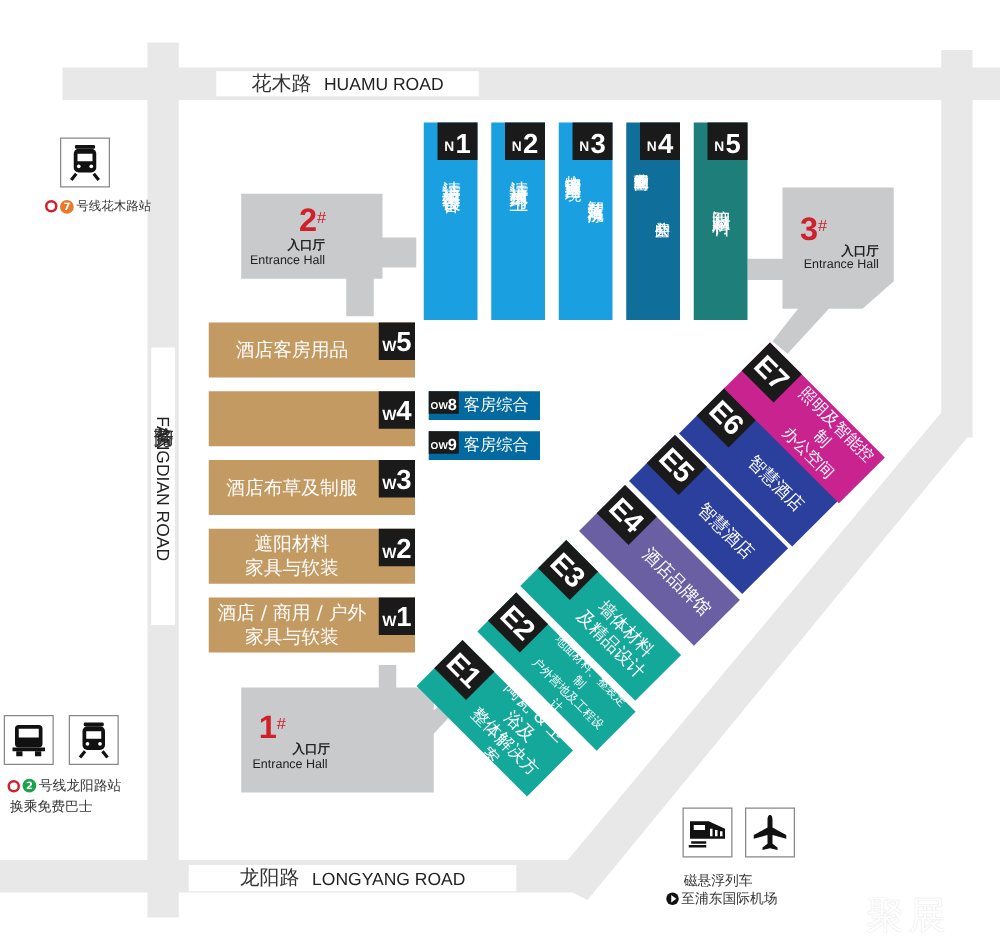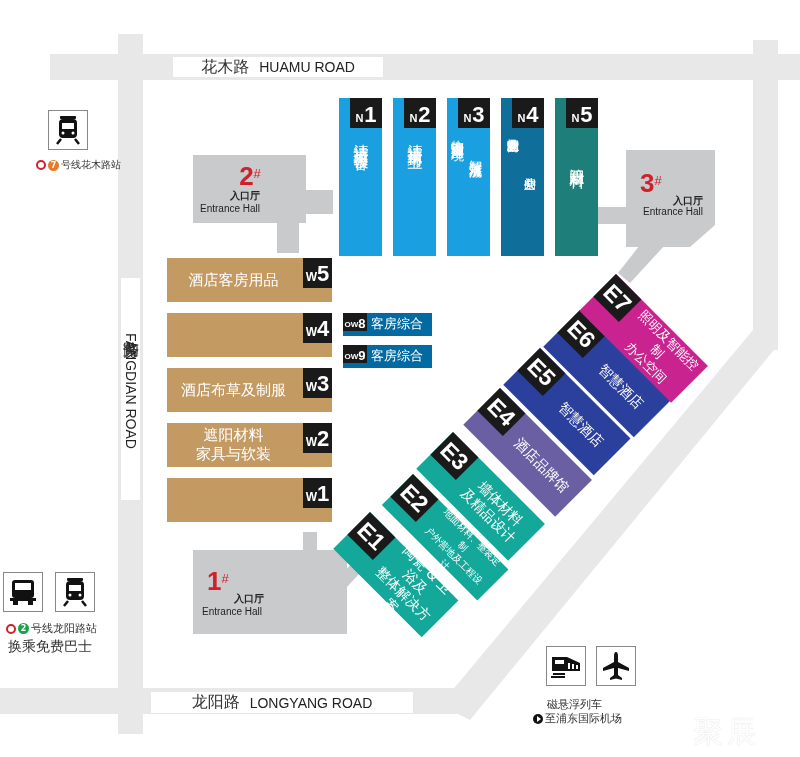--- a/index.html
+++ b/index.html
@@ -188,20 +188,24 @@
   <div class="txt">
     <span>遮阳材料</span>
     <span>家具与软装</span>
   </div>
   <div class="wtag">
       <span class="l">W</span>
       <span class="n">2</span>
     </div>
 </div>
 <div class="whall" style="top:478px;">
+  <div class="txt">
+    <span>酒店 / 商用 / 户外</span>
+    <span>家具与软装</span>
+  </div>
   <div class="wtag">
       <span class="l">W</span>
       <span class="n">1</span>
     </div>
 </div>
 
 <div class="owhall" style="top:313px;">
   <div class="owtag">
       <span class="l">OW</span>
       <span class="n">8</span>
@@ -302,21 +306,21 @@
     <circle cx="9" cy="18" r="1.5" fill="#fff"></circle>
       <circle cx="19" cy="18" r="1.5" fill="#fff"></circle>
     <path d="M7 24 L3 29 M21 24 L25 29" stroke="#111" stroke-width="2.5"></path>
   </svg>
 </div>
 <div class="abs station" style="left:6px;top:621px;font-size:11px;">
   <span class="metro-logo"></span>
   <span class="line-dot" style="background:#1aa34a;">2</span>
   <span>号线龙阳路站</span>
 </div>
-<div class="abs station" style="left:8px;top:638px;font-size:14px;font-family:Liberation Serif, serif;">换乘免费巴士</div>
+<div class="abs station" style="left:8px;top:638px;font-size:11px;font-family:Liberation Serif, serif;">换乘免费巴士</div>
 
 <div class="icobox" style="left:546px;top:646px;">
   <svg width="34" height="26" viewBox="0 0 34 26">
     <path d="M3 4 H18 L31 10 V18 H3 Z" fill="#111"></path>
     <rect x="6" y="7" width="9" height="4" fill="#fff"></rect>
     <rect x="19" y="10" width="2" height="6" fill="#fff"></rect>
       <rect x="23" y="11" width="2" height="5" fill="#fff"></rect>
       <rect x="27" y="12" width="2" height="4" fill="#fff"></rect>
     <rect x="4" y="20" width="12" height="2" fill="#111"></rect>
       <rect x="2" y="23" width="14" height="2" fill="#111"></rect>

